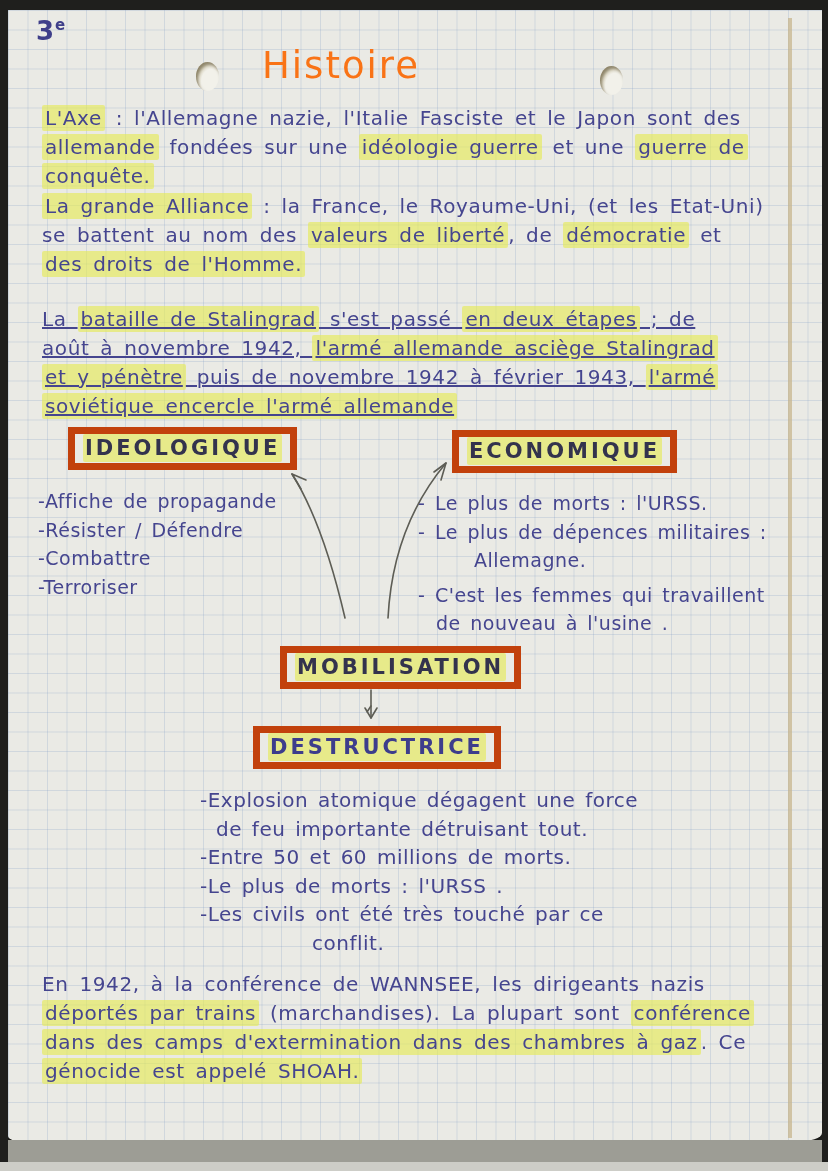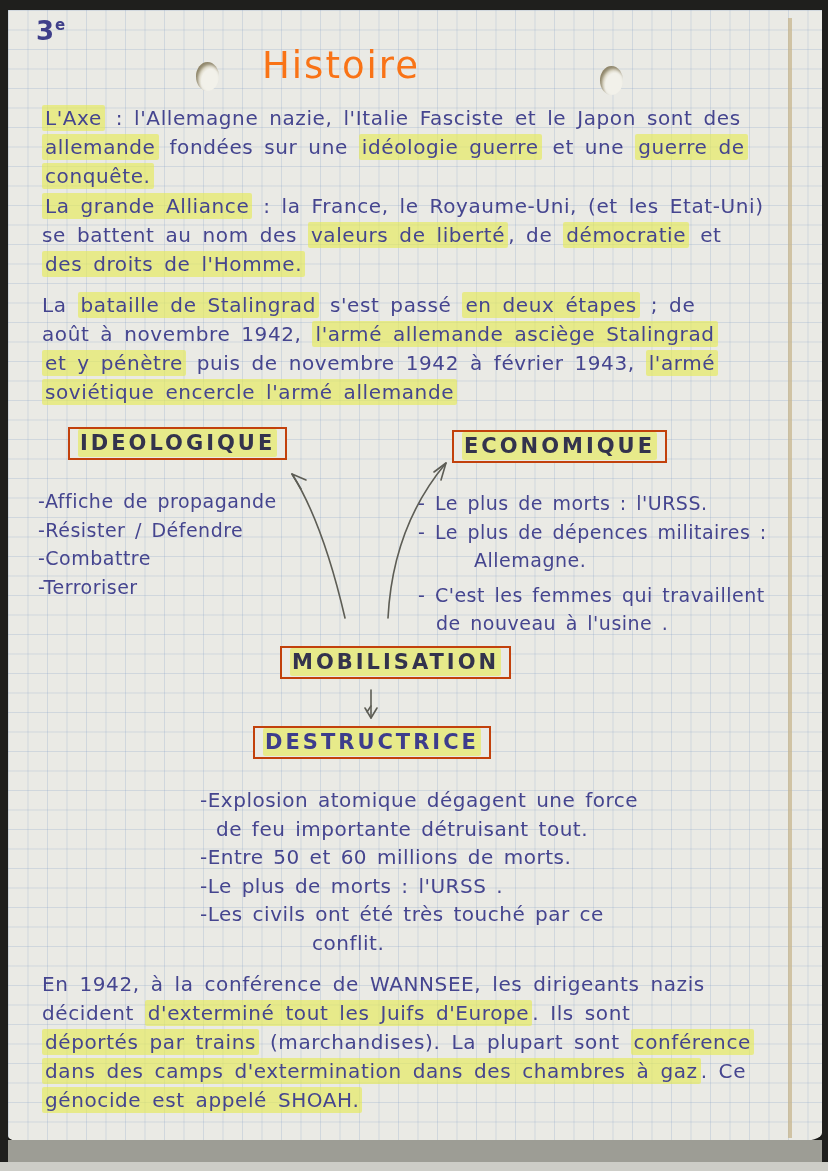--- a/index.html
+++ b/index.html
@@ -31,29 +31,29 @@
   .corner{position:absolute;left:36px;top:16px;color:#3f3f8a;font-size:26px;font-weight:bold;letter-spacing:1px;}
   .corner sup{font-size:15px;}
   .title{position:absolute;left:262px;top:44px;color:#f97316;font-size:37px;font-weight:500;letter-spacing:2px;}
 
   .hw{position:absolute;color:#45458f;font-size:20px;line-height:29px;letter-spacing:0.6px;word-spacing:4px;white-space:nowrap;}
   .hw-line{height:29px;}
   .hl{background:rgba(229,234,82,0.62);padding:1px 3px;border-radius:2px;}
 
   .p1{left:42px;top:104px;}
   .p2{left:42px;top:192px;}
-  .p3{left:42px;top:291px;}
+  .p3{left:42px;top:305px;text-decoration:underline;}
   .p4{left:42px;top:970px;}
 
   .list{position:absolute;color:#45458f;font-size:19px;line-height:28.5px;letter-spacing:0.5px;word-spacing:3px;white-space:nowrap;}
   .list-left{left:38px;top:487px;}
   .list-right{left:418px;top:489px;}
   .list-destr{left:200px;top:786px;font-size:20px;line-height:28.5px;}
 
-  .dbox{position:absolute;border:2px solid #c2410c;background:#eaeae5;padding:2px 8px 3px 8px;
+  .dbox{position:absolute;border:7px solid #c2410c;background:#eaeae5;padding:2px 8px 3px 8px;
         color:#33334d;font-size:21px;font-weight:bold;letter-spacing:3px;white-space:nowrap;}
   .dbox .hl{padding:2px 2px;}
   .box-ideo{left:68px;top:427px;}
   .box-eco{left:452px;top:430px;}
   .box-mobi{left:280px;top:646px;}
   .box-destr{left:253px;top:726px;color:#3d3d8c;}
 
   svg.arrows{position:absolute;left:0;top:0;pointer-events:none;}
 </style>
 </head>
@@ -81,21 +81,20 @@
     <div class="hw-line"><span class="hl">des droits de l'Homme.</span></div>
   </div>
 <div class="hw p3">
     <div class="hw-line"><span>La </span><span class="hl">bataille de Stalingrad</span><span> s'est passé </span><span class="hl">en deux étapes</span><span> ; de</span></div>
     <div class="hw-line"><span>août à novembre 1942, </span><span class="hl">l'armé allemande asciège Stalingrad</span></div>
     <div class="hw-line"><span class="hl">et y pénètre</span><span> puis de novembre 1942 à février 1943, </span><span class="hl">l'armé</span></div>
     <div class="hw-line"><span class="hl">soviétique encercle l'armé allemande</span></div>
   </div>
 <div class="hw p4">
     <div class="hw-line"><span>En 1942, à la conférence de WANNSEE, les dirigeants nazis</span></div>
-    <div class="hw-line"><span>décident </span><span class="hl">d'exterminé tout les Juifs d'Europe</span><span>. Ils sont</span></div>
     <div class="hw-line"><span class="hl">déportés par trains</span><span> (marchandises). La plupart sont </span><span class="hl">conférence</span></div>
     <div class="hw-line"><span class="hl">dans des camps d'extermination dans des chambres à gaz</span><span>. Ce</span></div>
     <div class="hw-line"><span class="hl">génocide est appelé SHOAH.</span></div>
   </div>
 
 <div class="dbox box-ideo"><span class="hl">IDEOLOGIQUE</span></div>
 <div class="dbox box-eco"><span class="hl">ECONOMIQUE</span></div>
 <div class="dbox box-mobi"><span class="hl">MOBILISATION</span></div>
 <div class="dbox box-destr"><span class="hl">DESTRUCTRICE</span></div>
 

